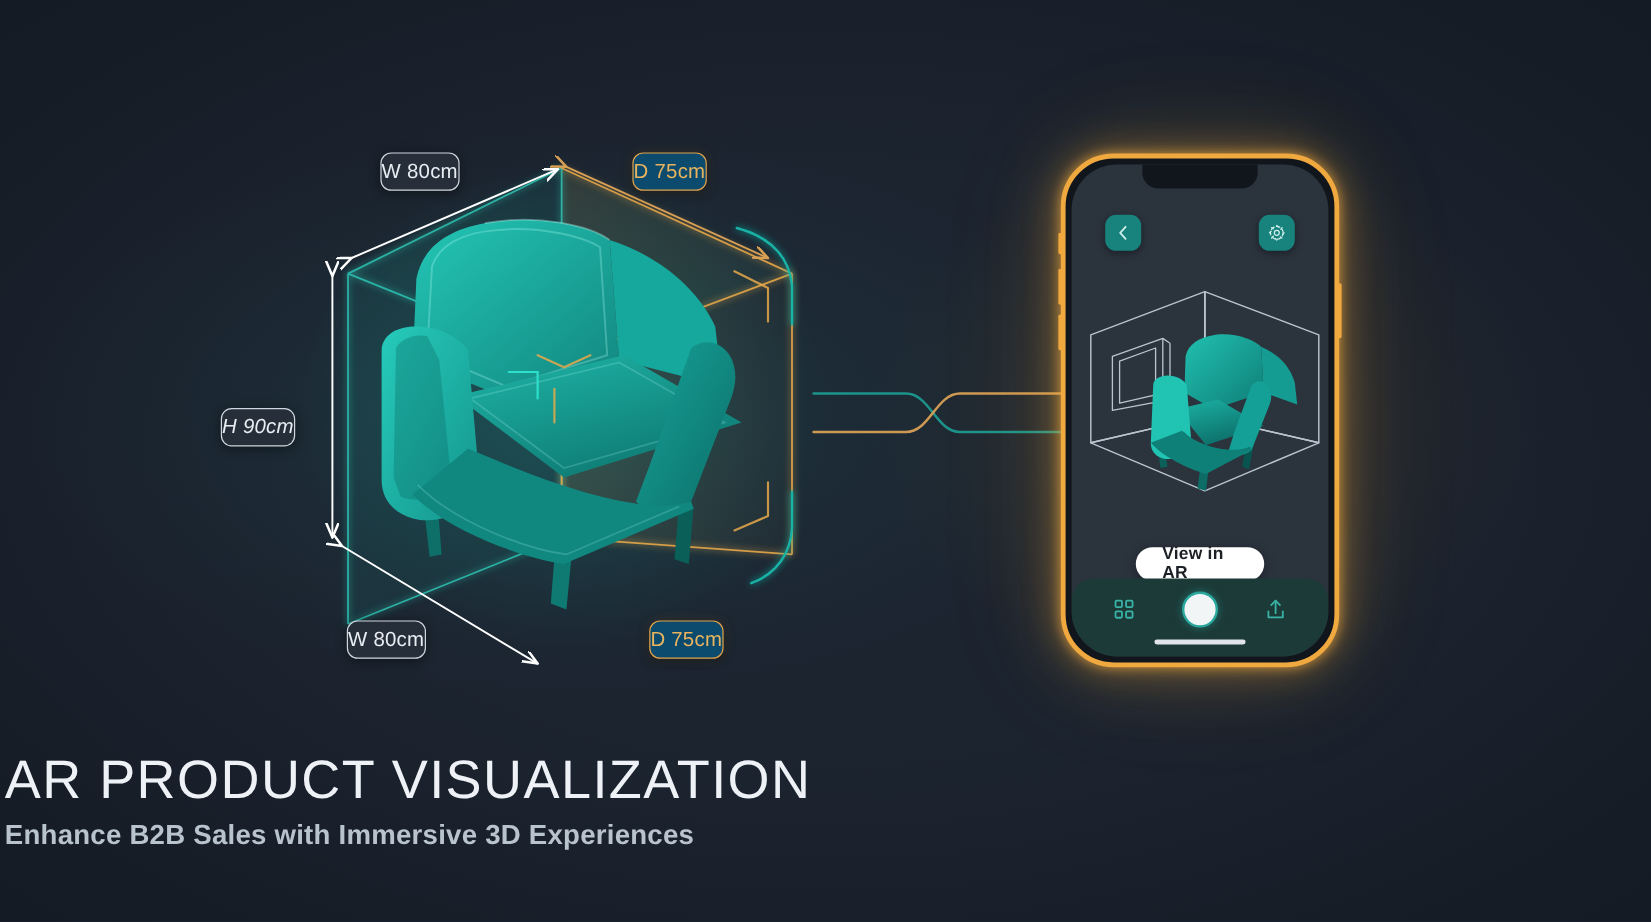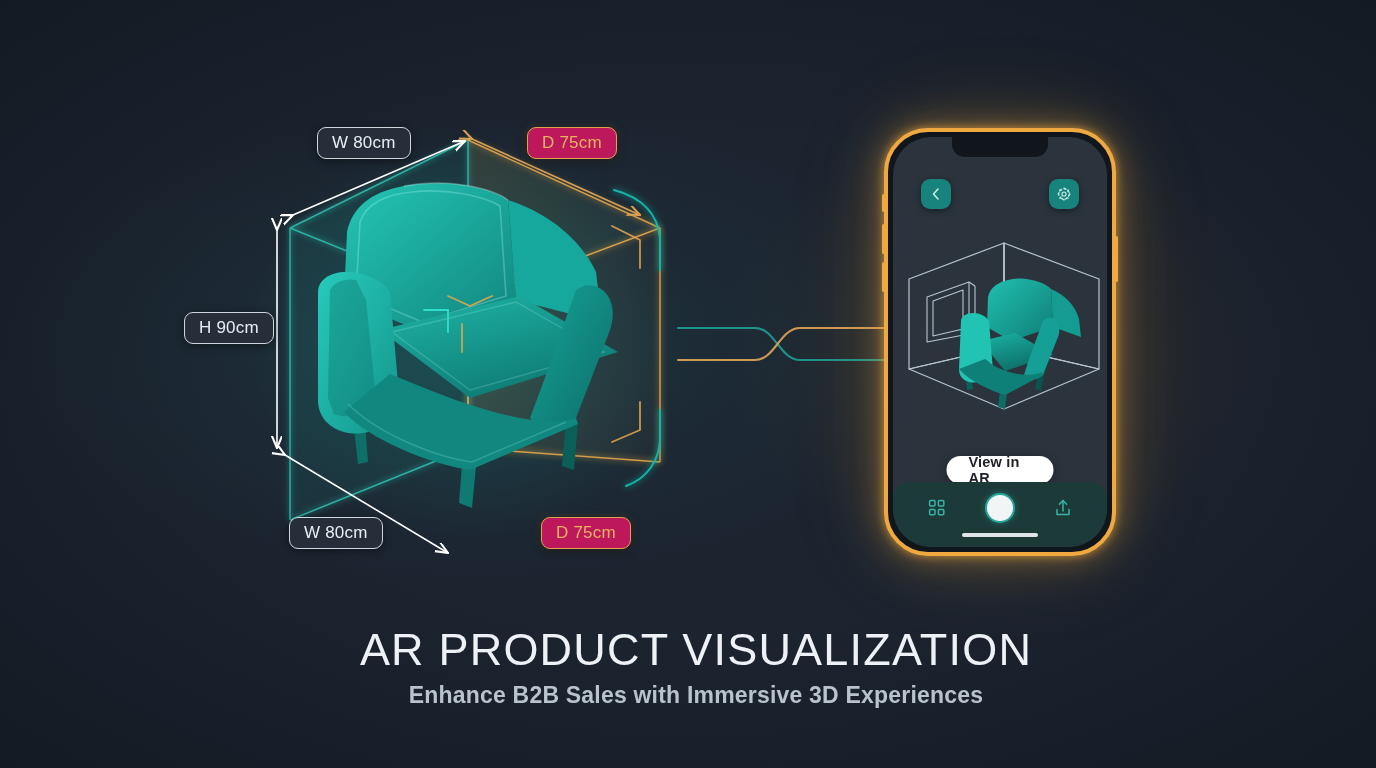--- a/index.html
+++ b/index.html
@@ -19,38 +19,38 @@
     pointer-events:none;
   }
   .stage{ position:absolute; inset:0; }
 
   svg.layer{ position:absolute; left:0; top:0; width:1376px; height:768px; overflow:visible; }
 
   
   .chip{
     position:absolute;
     display:flex; align-items:center; justify-content:center;
-    height:32px; padding:0 14px;
+    height:32px; padding:0 0;
     border-radius:9px;
     font-size:17px; letter-spacing:0.2px;
     white-space:nowrap;
     background:#262e3a;
     border:1.6px solid #cfd6de;
     color:#e8edf2;
     box-shadow:0 2px 10px rgba(0,0,0,.45);
   }
   .chip.accent{
-    background:#be185d;
+    background:#0c4a6e;
     border-color:#e0a24a;
     color:#e8b45e;
     box-shadow:0 2px 10px rgba(0,0,0,.45), 0 0 10px rgba(224,162,74,.18);
   }
   #chip-w-top{ left:317px; top:127px; }
   #chip-d-top{ left:527px; top:127px; }
-  #chip-h-left{ left:184px; top:312px; }
+  #chip-h-left{ left:184px; top:340px;font-style:italic; }
   #chip-w-bottom{ left:289px; top:517px; }
   #chip-d-bottom{ left:541px; top:517px; }
 
   
   .phone{
     position:absolute; left:884px; top:128px;
     width:232px; height:428px;
     border-radius:44px;
     border:4px solid #f0a93f;
     background:#11161d;
@@ -117,22 +117,21 @@
     border:2.5px solid #2aa79c;
     box-shadow:0 0 7px rgba(42,167,156,.5);
   }
   .home-indicator{
     position:absolute; left:50%; transform:translateX(-50%); bottom:10px;
     width:76px; height:4px; border-radius:2px; background:#dfe5e8;
   }
 
   
   .titles{
-    position:absolute; left:16px; right:0; top:624px;
-    text-align:center;
+    position:absolute; left:4px; right:0; top:624px;
   }
   .main-title{
     font-size:45px; font-weight:300; letter-spacing:1.2px;
     color:#eef2f6;
   }
   .sub-title{
     margin-top:6px;
     font-size:23px; font-weight:700; letter-spacing:.2px;
     color:#b9c3cd;
   }

